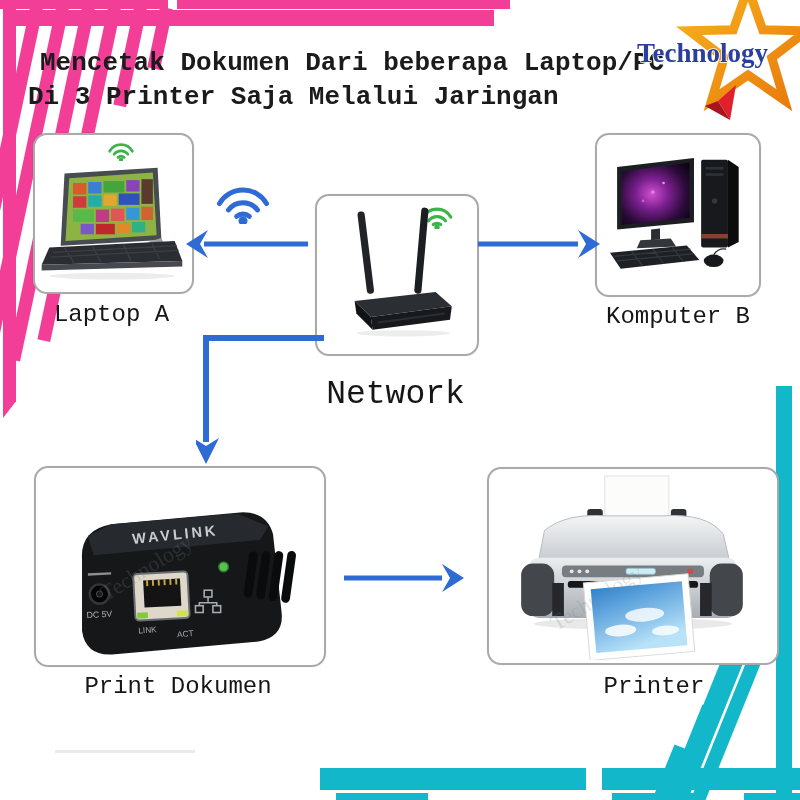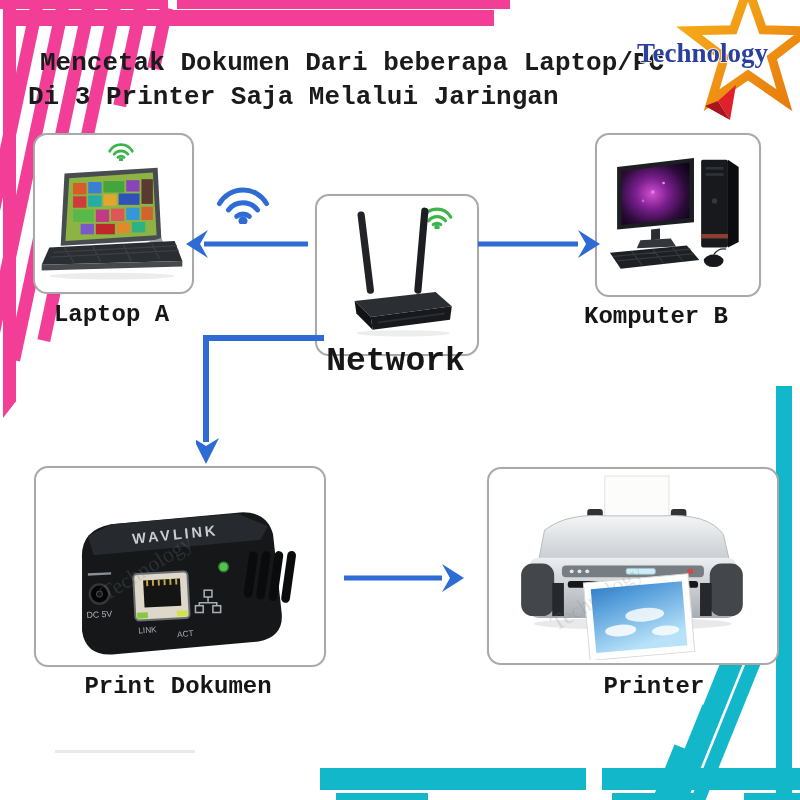--- a/index.html
+++ b/index.html
@@ -17,21 +17,21 @@
   #pink-stripes{position:absolute;left:0;top:8px;width:360px;height:360px;overflow:hidden;}
   #teal-stripes{position:absolute;left:640px;top:595px;width:160px;height:205px;overflow:hidden;}
 
   
   .title-line{position:absolute;left:28px;width:740px;color:#1b1b1b;font-size:26px;
               font-weight:bold;letter-spacing:0px;white-space:nowrap;}
 
   
   .node-box{position:absolute;background:#fff;border:2px solid #a9a9a9;border-radius:14px;
             box-shadow:0 0 0 1px rgba(0,0,0,0.02);}
-  .node-label{position:absolute;text-align:center;color:#161616;font-weight:bold;
+  .node-label{position:absolute;text-align:center;color:#161616;font-weight:normal;
               font-size:24px;white-space:nowrap;}
 
   
   .arrow-line{stroke:var(--arrow-blue,#2e6bd4);stroke-width:5;fill:none;}
   .arrow-line-thick{stroke:var(--arrow-blue,#2e6bd4);stroke-width:6;fill:none;}
   .arrow-head{fill:var(--arrow-blue,#2e6bd4);}
 
   
   .wifi-green{color:var(--wifi-green,#3cb44a);}
   .wifi-blue{color:var(--arrow-blue,#2e6bd4);}
@@ -162,38 +162,38 @@
     <circle cx="58" cy="48" r="2" fill="#e687e6" opacity=".9"></circle>
       <circle cx="70" cy="38" r="1.5" fill="#f0b6f0" opacity=".8"></circle>
     <circle cx="47" cy="58" r="1.5" fill="#d070d0" opacity=".8"></circle>
     <polygon points="56,90 66,89 66,101 56,102" fill="#2a2d31"></polygon>
     <polygon points="44,102 78,100 84,109 40,111" fill="#33363b"></polygon>
     <polygon points="10,116 96,108 110,124 22,134" fill="#1d2024"></polygon>
     <path d="M14,120 L100,112 M18,125 L104,117 M34,114 L46,130 M58,112 L70,128 M80,110 L92,126" stroke="#353a40" stroke-width="1.3" fill="none"></path>
     <ellipse cx="126" cy="125" rx="11" ry="7" fill="#16181b"></ellipse>
     <path d="M126,118 Q132,110 140,112" stroke="#26292d" stroke-width="1.5" fill="none"></path>
   </svg>
-  <div class="node-label" style="left:575px;top:303px;width:162px;">Komputer B</div>
+  <div class="node-label" style="left:597px;top:303px;width:162px;">Komputer B</div>
 
   <svg class="abs wifi-green" style="left:420px;top:201px;" width="34" height="28" viewBox="0 0 64 52">
     <path class="wifi-arc" stroke-width="6" d="M6,30 A30,30 0 0 1 58,30"></path>
     <path class="wifi-arc" stroke-width="6" d="M16,37 A20,20 0 0 1 48,37"></path>
     <path class="wifi-arc" stroke-width="6" d="M25,44 A11,11 0 0 1 39,44"></path>
     <circle cx="32" cy="49" r="5" fill="currentColor"></circle>
   </svg>
   <svg class="abs" style="left:324px;top:200px;" width="144" height="146" viewBox="0 0 160 150">
     <rect x="48" y="6" width="8" height="92" rx="4" fill="#212326" transform="rotate(-7 52 98)"></rect>
     <rect x="100" y="2" width="8" height="96" rx="4" fill="#1c1e21" transform="rotate(5 104 98)"></rect>
     <polygon points="34,106 124,96 142,112 52,124" fill="#2b2e32"></polygon>
     <polygon points="52,124 142,112 140,127 54,138" fill="#17191c"></polygon>
     <polygon points="34,106 52,124 54,138 36,120" fill="#101214"></polygon>
     <path d="M60,130 L134,120" stroke="#2a2d31" stroke-width="2" fill="none"></path>
     <ellipse cx="88" cy="142" rx="52" ry="3.5" fill="#ededed"></ellipse>
   </svg>
-  <div class="node-label" style="left:303px;top:343px;width:185px;font-size:33px;">Network</div>
+  <div class="node-label" style="left:303px;top:376px;width:185px;font-size:33px;">Network</div>
 
   <svg class="abs" style="left:37px;top:470px;" width="282" height="190" viewBox="0 0 290 196">
     <path d="M46,92 Q44,62 76,56 L206,44 Q236,41 243,66 L252,148 Q254,172 228,177 L80,190 Q50,193 46,166 Z" fill="#151719"></path>
     <polygon points="58,88 230,72 238,58 206,45 76,56 52,68" fill="#26292d"></polygon>
     <text x="98" y="72" transform="rotate(-6 140 70)" font-size="15" font-weight="bold" letter-spacing="3" fill="#c9cdd1">WAVLINK</text>
     <g transform="rotate(8 235 120)">
       <rect x="214" y="86" width="9" height="48" rx="4.5" fill="#0a0b0c"></rect>
       <rect x="227" y="84" width="9" height="50" rx="4.5" fill="#0a0b0c"></rect>
       <rect x="240" y="82" width="9" height="52" rx="4.5" fill="#0a0b0c"></rect>
       <rect x="253" y="80" width="9" height="54" rx="4.5" fill="#0a0b0c"></rect>

